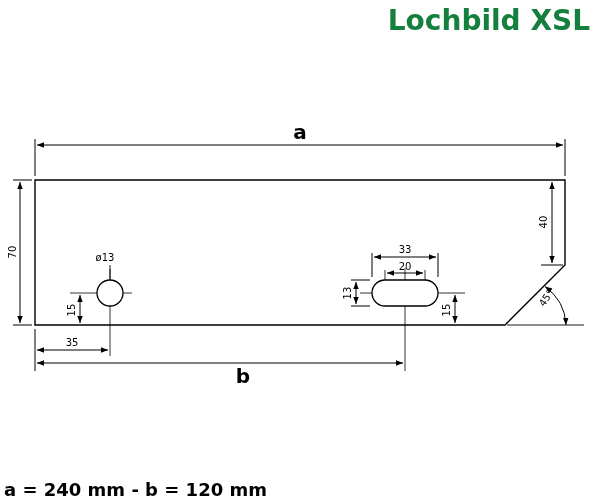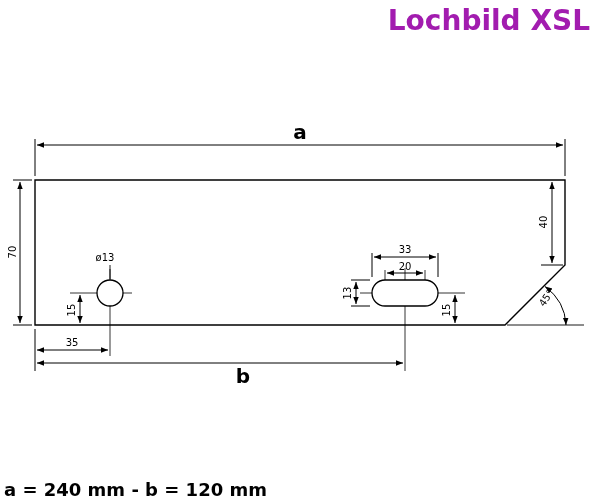--- a/index.html
+++ b/index.html
@@ -14,21 +14,21 @@
     background: #ffffff;
     overflow: hidden;
     font-family: "DejaVu Sans", sans-serif;
   }
   .title {
     position: absolute;
     top: 4px;
     right: 10px;
     font-size: 28px;
     font-weight: bold;
-    color: #a21caf;
+    color: #15803d;
     letter-spacing: 0px;
   }
   .drawing {
     position: absolute;
     left: 0;
     top: 0;
   }
   .sizes {
     position: absolute;
     left: 4px;

